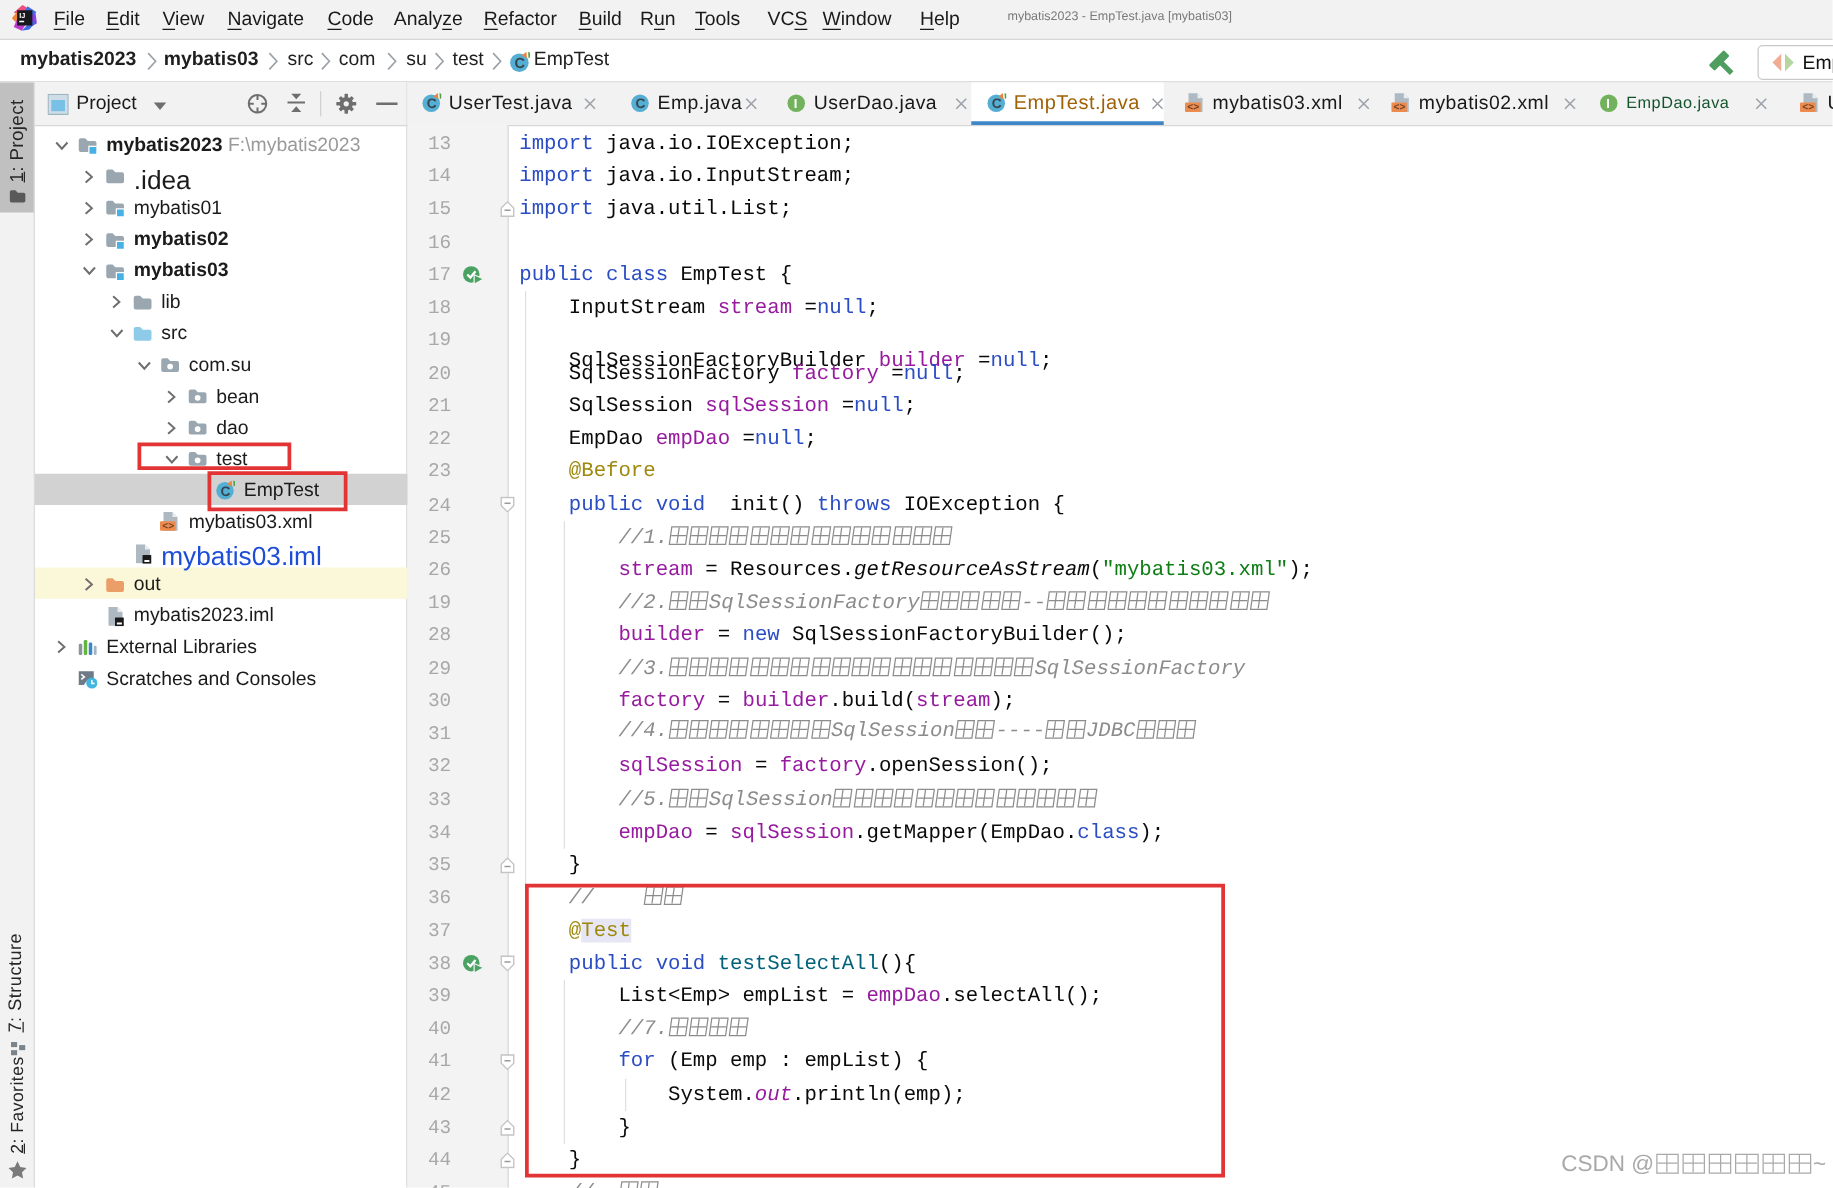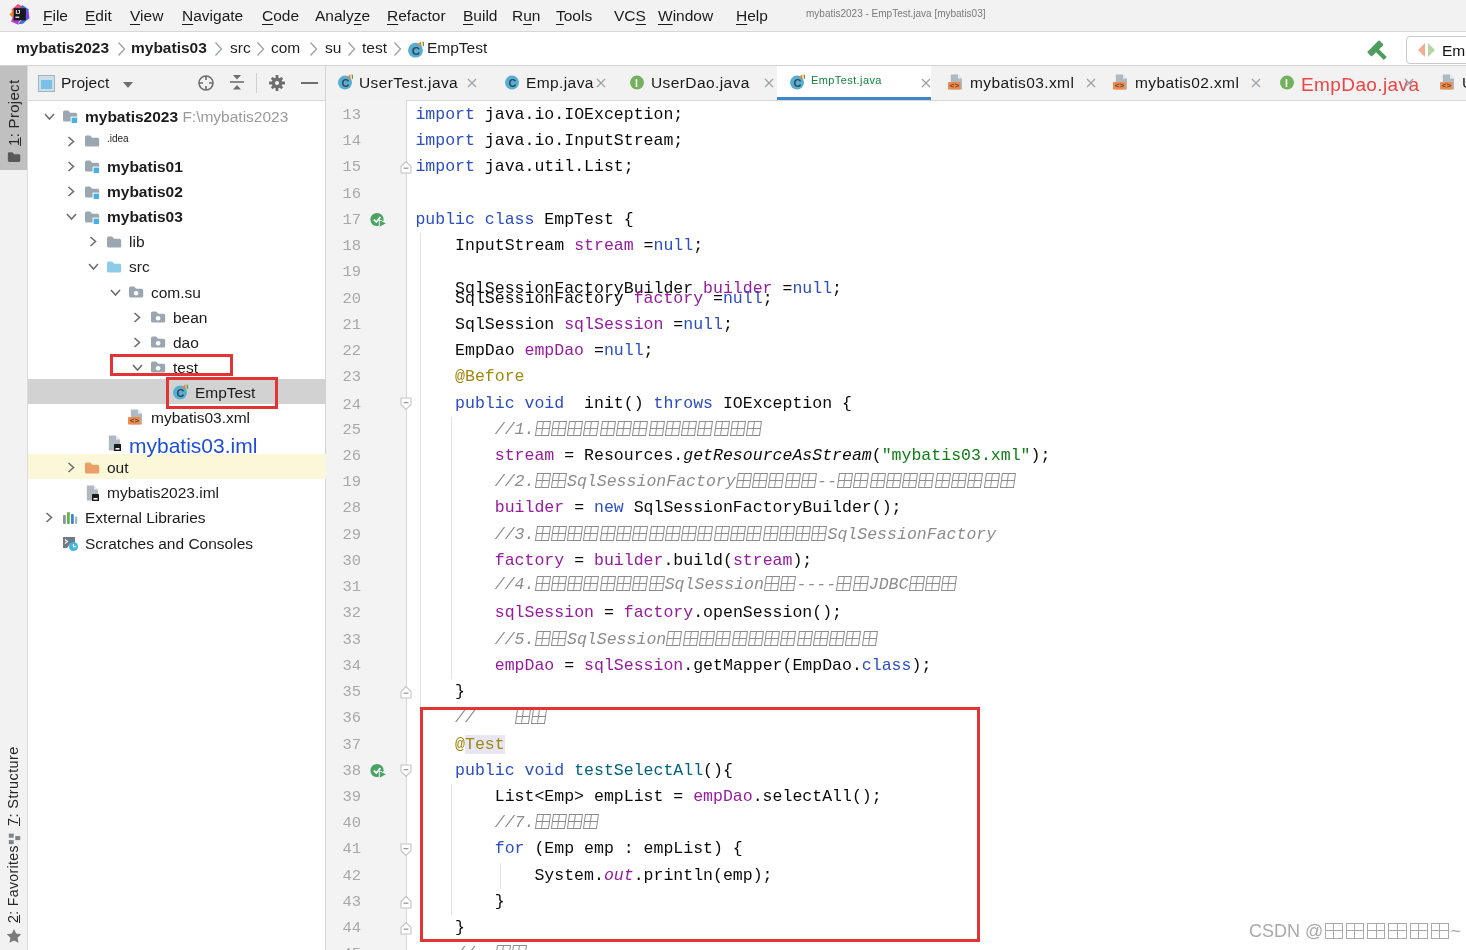--- a/index.html
+++ b/index.html
@@ -240,42 +240,42 @@
 <svg class="abs" style="left:629px;top:74px" width="16" height="16" viewBox="0 0 16 16">
     <use href="#i-iface"></use>
   </svg>
 <div class="abs" style="left:651px;top:73.5px;font-size:15.5px;letter-spacing:0.4px;color:#191919;white-space:nowrap">UserDao.java</div>
 <svg class="abs" style="left:763px;top:77px" width="12" height="12" viewBox="0 0 12 12">
     <path d="M2 2 L10 10 M10 2 L2 10" stroke="#9aa1a8" stroke-width="1.25"></path>
   </svg>
 <svg class="abs" style="left:789px;top:74px" width="16" height="16" viewBox="0 0 16 16">
     <use href="#i-tclass"></use>
   </svg>
-<div class="abs" style="left:811px;top:73.5px;font-size:11px;letter-spacing:0.4px;color:#15803d;white-space:nowrap">EmpTest.java</div>
+<div class="abs" style="left:811px;top:73.5px;font-size:16px;letter-spacing:0.4px;color:#a16207;white-space:nowrap">EmpTest.java</div>
 <svg class="abs" style="left:920px;top:77px" width="12" height="12" viewBox="0 0 12 12">
     <path d="M2 2 L10 10 M10 2 L2 10" stroke="#9aa1a8" stroke-width="1.25"></path>
   </svg>
 <svg class="abs" style="left:948px;top:74px" width="16" height="16" viewBox="0 0 16 16">
     <use href="#i-xml"></use>
   </svg>
 <div class="abs" style="left:970px;top:73.5px;font-size:15.5px;letter-spacing:0.4px;color:#191919;white-space:nowrap">mybatis03.xml</div>
 <svg class="abs" style="left:1085px;top:77px" width="12" height="12" viewBox="0 0 12 12">
     <path d="M2 2 L10 10 M10 2 L2 10" stroke="#9aa1a8" stroke-width="1.25"></path>
   </svg>
 <svg class="abs" style="left:1113px;top:74px" width="16" height="16" viewBox="0 0 16 16">
     <use href="#i-xml"></use>
   </svg>
 <div class="abs" style="left:1135px;top:73.5px;font-size:15.5px;letter-spacing:0.4px;color:#191919;white-space:nowrap">mybatis02.xml</div>
 <svg class="abs" style="left:1250px;top:77px" width="12" height="12" viewBox="0 0 12 12">
     <path d="M2 2 L10 10 M10 2 L2 10" stroke="#9aa1a8" stroke-width="1.25"></path>
   </svg>
 <svg class="abs" style="left:1279px;top:74px" width="16" height="16" viewBox="0 0 16 16">
     <use href="#i-iface"></use>
   </svg>
-<div class="abs" style="left:1301px;top:73.5px;font-size:19px;letter-spacing:0.4px;color:#ef4444;white-space:nowrap">EmpDao.java</div>
+<div class="abs" style="left:1301px;top:73.5px;font-size:13px;letter-spacing:0.4px;color:#14532d;white-space:nowrap">EmpDao.java</div>
 <svg class="abs" style="left:1403px;top:77px" width="12" height="12" viewBox="0 0 12 12">
     <path d="M2 2 L10 10 M10 2 L2 10" stroke="#9aa1a8" stroke-width="1.25"></path>
   </svg>
 <svg class="abs" style="left:1440px;top:74px" width="16" height="16" viewBox="0 0 16 16">
     <use href="#i-xml"></use>
   </svg>
 <div class="abs" style="left:1462px;top:73.5px;font-size:15.5px;letter-spacing:0.4px;color:#191919;white-space:nowrap">U</div>
 <div id="gutter" class="abs"></div>
 <div class="abs" style="left:420px;top:233.2px;width:1px;height:682.0px;background:#e0e0e0"></div>
 <div class="abs" style="left:450.5px;top:416.8px;width:1px;height:262.3px;background:#e0e0e0"></div>
@@ -393,28 +393,28 @@
 <svg class="abs" style="left:62px;top:108.2px" width="16" height="16" viewBox="0 0 16 16">
     <use href="#i-foldermod"></use>
   </svg>
 <div class="abs" style="left:85px;top:107.8px;font-size:15.5px;font-weight:bold;color:#1b1b1b;white-space:nowrap">mybatis2023 <span style="font-weight:normal;color:#9a9a9a">F:\mybatis2023</span></div>
 <svg class="abs" style="left:63px;top:132.9px" width="16" height="16" viewBox="0 0 16 16">
     <use href="#i-chev-r"></use>
   </svg>
 <svg class="abs" style="left:84px;top:133.29999999999998px" width="16" height="16" viewBox="0 0 16 16">
     <use href="#i-folder"></use>
   </svg>
-<div class="abs" style="left:107px;top:132.9px;font-size:10px;color:#1b1b1b;white-space:nowrap">.idea</div>
+<div class="abs" style="left:107px;top:132.9px;font-size:21px;color:#1b1b1b;white-space:nowrap">.idea</div>
 <svg class="abs" style="left:63px;top:158.0px" width="16" height="16" viewBox="0 0 16 16">
     <use href="#i-chev-r"></use>
   </svg>
 <svg class="abs" style="left:84px;top:158.39999999999998px" width="16" height="16" viewBox="0 0 16 16">
     <use href="#i-foldermod"></use>
   </svg>
-<div class="abs" style="left:107px;top:158.0px;font-size:15.5px;font-weight:bold;color:#1b1b1b;white-space:nowrap">mybatis01</div>
+<div class="abs" style="left:107px;top:158.0px;font-size:15.5px;font-weight:normal;color:#1b1b1b;white-space:nowrap">mybatis01</div>
 <svg class="abs" style="left:63px;top:183.1px" width="16" height="16" viewBox="0 0 16 16">
     <use href="#i-chev-r"></use>
   </svg>
 <svg class="abs" style="left:84px;top:183.5px" width="16" height="16" viewBox="0 0 16 16">
     <use href="#i-foldermod"></use>
   </svg>
 <div class="abs" style="left:107px;top:183.1px;font-size:15.5px;font-weight:bold;color:#1b1b1b;white-space:nowrap">mybatis02</div>
 <svg class="abs" style="left:63px;top:208.2px" width="16" height="16" viewBox="0 0 16 16">
     <use href="#i-chev-d"></use>
   </svg>

